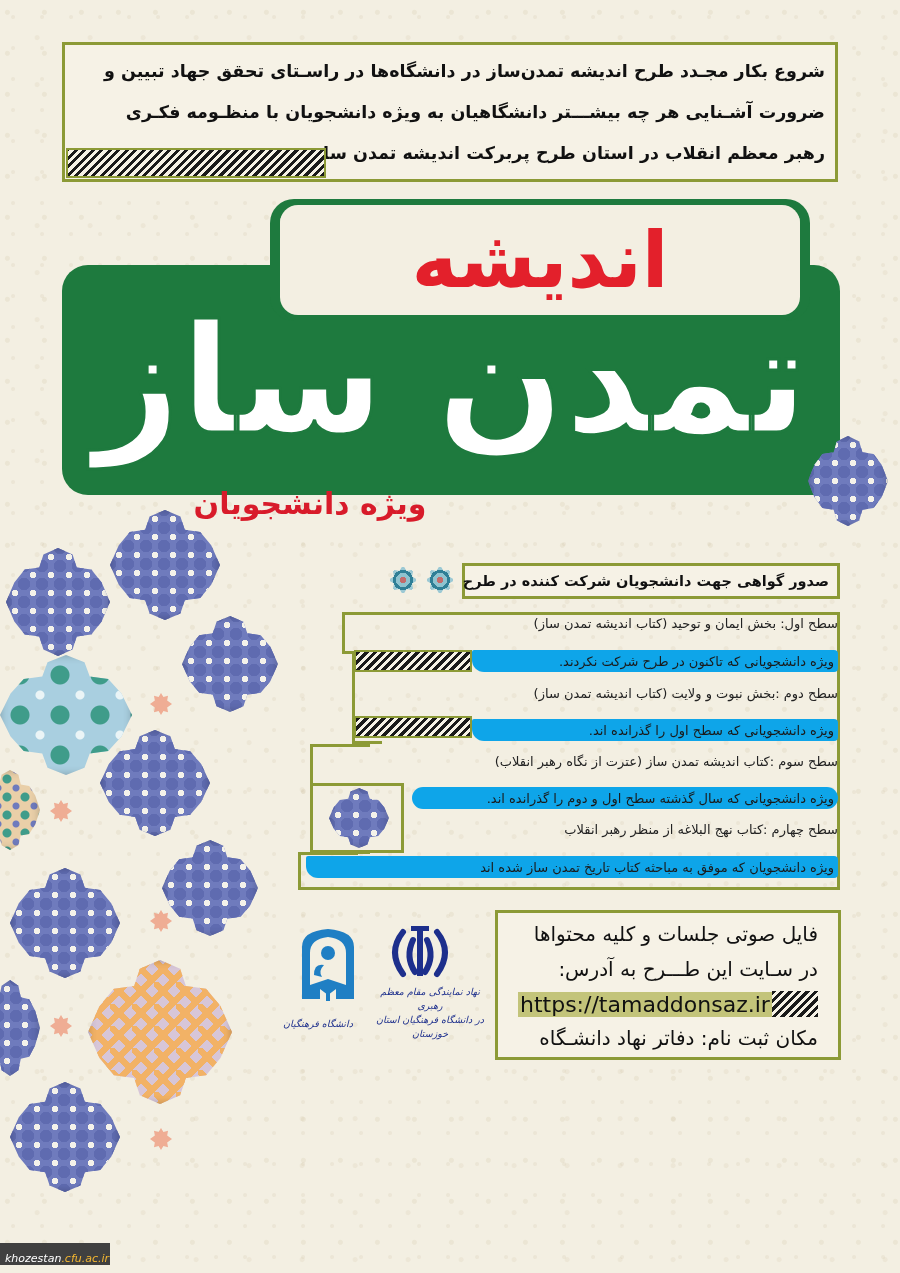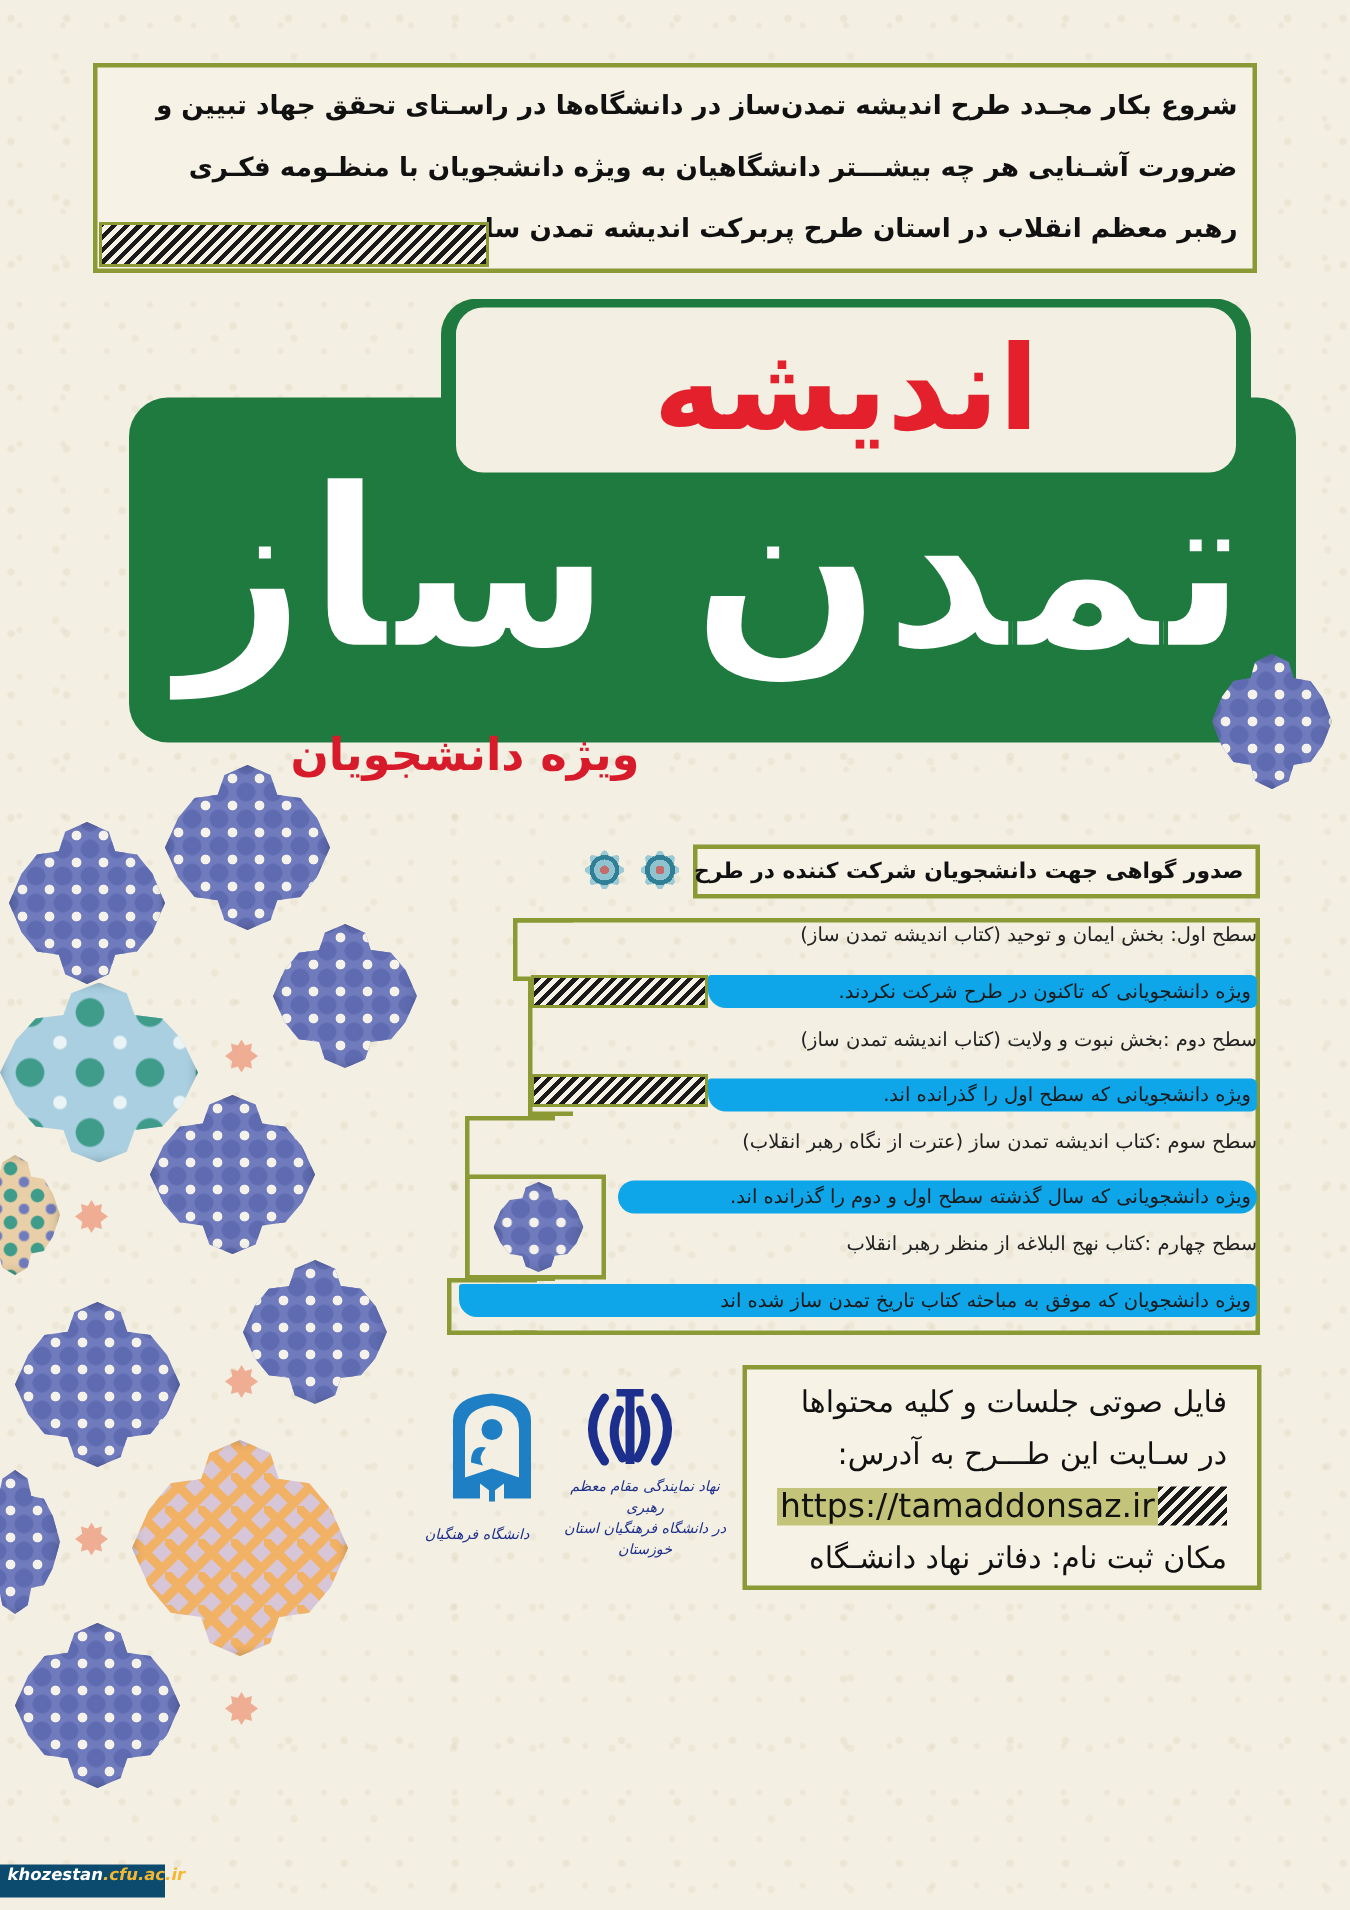--- a/index.html
+++ b/index.html
@@ -28,21 +28,21 @@
     font-family: "DejaVu Sans", sans-serif;
     font-weight: bold; font-size: 17.5px; color: #111;
     line-height: 41px; white-space: nowrap; text-align: right;
   }
   .hatch {
     background: repeating-linear-gradient(-45deg, #1a1a1a 0 3px, #f6f2e6 3px 6px);
   }
   .intro-hatch { left: 66px; top: 148px; width: 260px; height: 30px; border: 2px solid #8c9a36; }
 
   
-  .title-wrap { left: 62px; top: 205px; width: 778px; height: 290px; margin-left: 24px; }
+  .title-wrap { left: 62px; top: 205px; width: 778px; height: 290px; }
   .title-green {
     position: absolute; left: 0; top: 60px; width: 778px; height: 230px;
     background: #1e7a3e; border-radius: 26px;
   }
   .title-main {
     position: absolute; left: 0; top: 60px; width: 778px; height: 230px;
     display: flex; align-items: center; justify-content: center;
     font-family: "DejaVu Sans", sans-serif; font-weight: bold;
     font-size: 150px; color: #ffffff; letter-spacing: 2px;
     -webkit-text-stroke: 3px #1e7a3e;
@@ -149,23 +149,23 @@
 
   
   .logo-emblem { left: 385px; top: 922px; width: 70px; height: 60px; }
   .logo-cap1 { left: 370px; top: 985px; width: 120px; font-size: 9.5px; color: #1d2f8c; font-style: italic; text-align: center; line-height: 14px; }
   .logo-univ { left: 296px; top: 925px; width: 64px; height: 82px; }
   .logo-cap2 { left: 278px; top: 1018px; width: 80px; font-size: 9.5px; color: #1d2f8c; font-style: italic; text-align: center; }
 
   
   .watermark {
     left: 0; top: 1243px; height: 22px; width: 110px;
-    background: #0c4a6e; direction: ltr;
-    display: flex; align-items: flex-start; padding-left: 5px;
-    font-family: "DejaVu Sans", sans-serif; font-style: italic; font-weight: bold; font-size: 11px;
+    background: #404040; direction: ltr;
+    display: flex; align-items: flex-end; padding-left: 5px;
+    font-family: "DejaVu Sans", sans-serif; font-style: italic; font-weight: normal; font-size: 11px;
   }
   .wm-a { color: #fff; }
   .wm-b { color: #f4b731; }
 </style>
 </head>
 <body>
 
 <div class="abs intro-box olive-border">
   <div class="intro-line">شروع بکار مجـدد طرح اندیشه تمدن‌ساز در دانشگاه‌ها در راسـتای تحقق جهاد تبیین و</div>
   <div class="intro-line">ضرورت آشـنایی هر چه بیشـــتر دانشگاهیان به ویژه دانشجویان با منظـومه فکـری</div>

